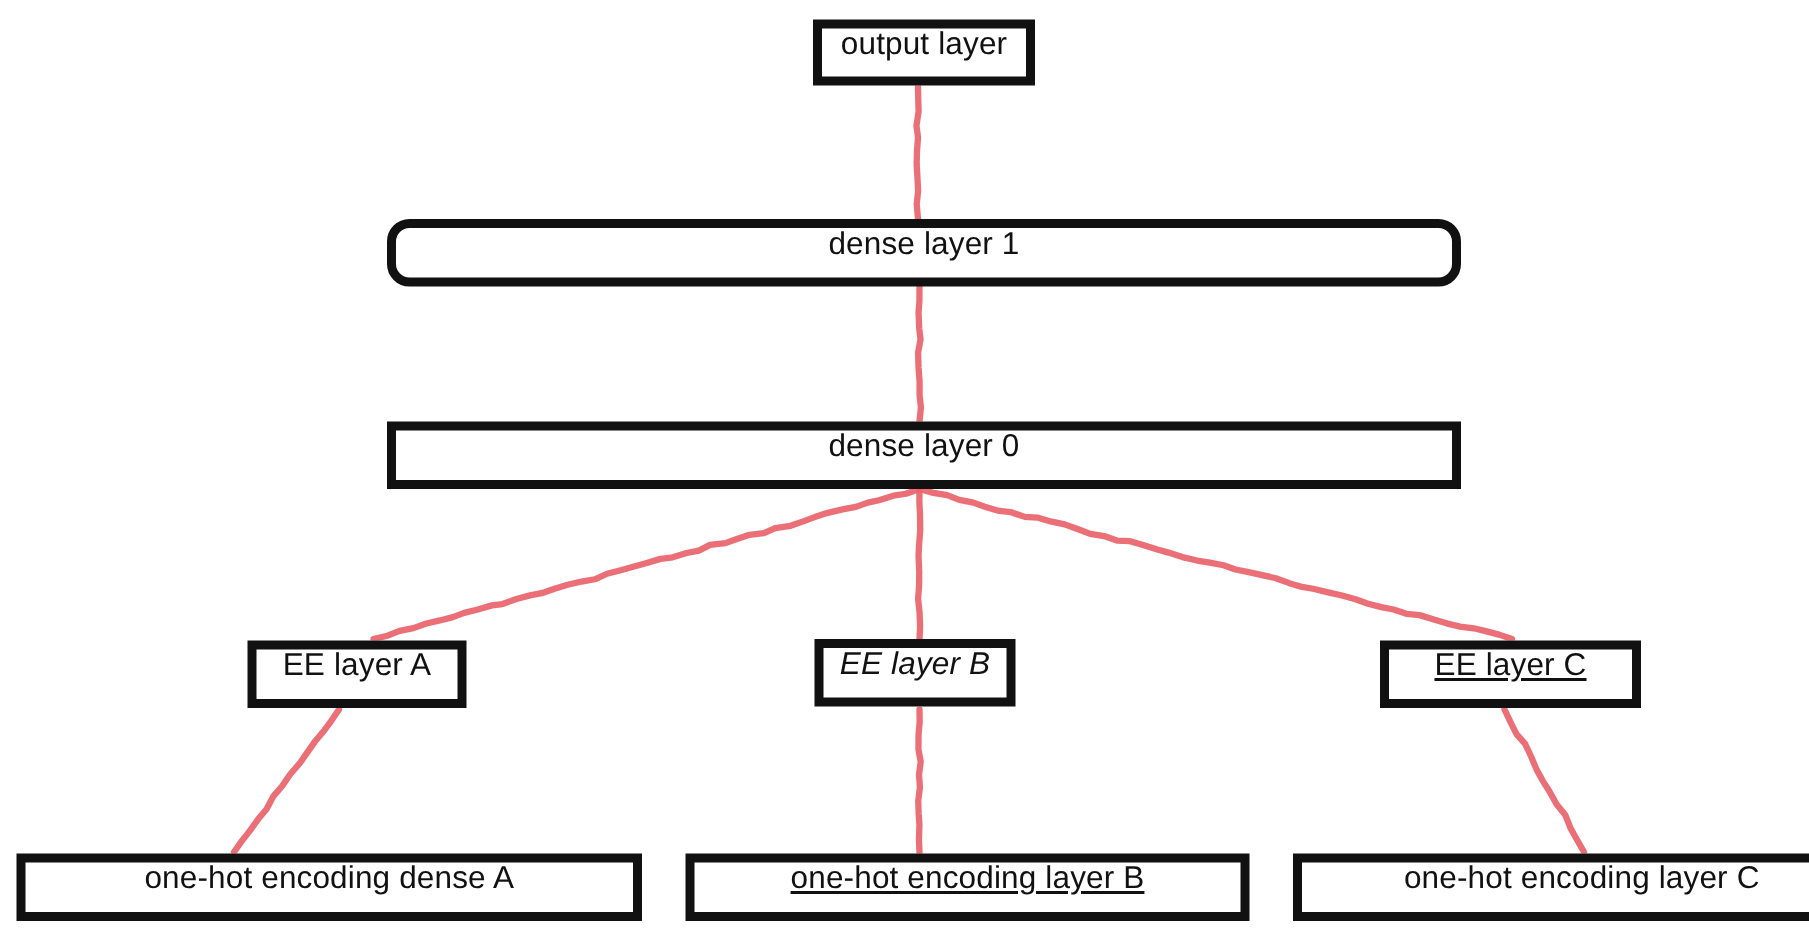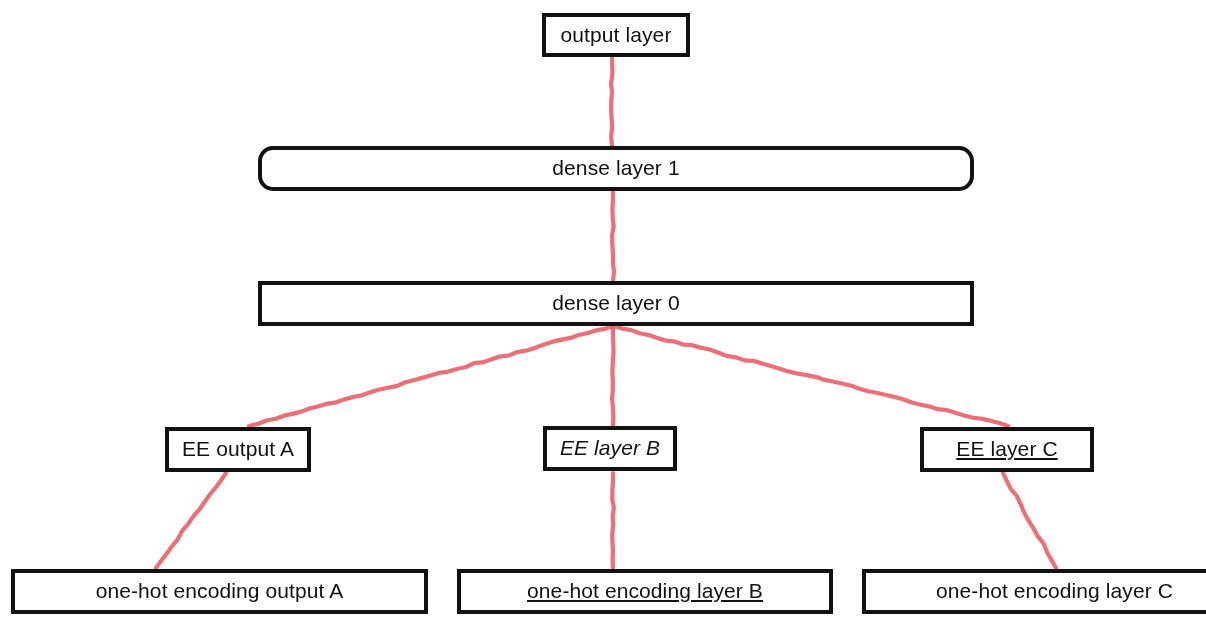--- a/index.html
+++ b/index.html
@@ -24,23 +24,23 @@
     left: 0;
     top: 0;
     width: 1206px;
     height: 624px;
     pointer-events: none;
   }
   .node {
     position: absolute;
     box-sizing: border-box;
     background: #ffffff;
-    border: 4px solid #0369a1;
+    border: 6px solid #0369a1;
     display: flex;
-    align-items: center;
+    align-items: flex-start;
     justify-content: center;
     color: #111111;
     font-size: 21px;
     line-height: 1;
     letter-spacing: 0.1px;
     white-space: nowrap;
     z-index: 2;
   }
   .node .node-label {
     display: block;
@@ -67,30 +67,30 @@
       <div class="node" style="left: 542px; top: 13px; width: 148px; height: 44px; border-color: rgb(17, 17, 17); background: rgb(255, 255, 255); color: rgb(17, 17, 17);">
         <span class="node-label">output layer</span>
       </div>
       <div class="node" style="left: 258px; top: 146px; width: 716px; height: 45px; border-color: rgb(17, 17, 17); background: rgb(255, 255, 255); color: rgb(17, 17, 17); border-radius: 15px;">
         <span class="node-label">dense layer 1</span>
       </div>
       <div class="node" style="left: 258px; top: 281px; width: 716px; height: 45px; border-color: rgb(17, 17, 17); background: rgb(255, 255, 255); color: rgb(17, 17, 17);">
         <span class="node-label">dense layer 0</span>
       </div>
       <div class="node" style="left: 165px; top: 427px; width: 146px; height: 45px; border-color: rgb(17, 17, 17); background: rgb(255, 255, 255); color: rgb(17, 17, 17);">
-        <span class="node-label">EE output A</span>
+        <span class="node-label">EE layer A</span>
       </div>
       <div class="node" style="left: 543px; top: 426px; width: 134px; height: 45px; border-color: rgb(17, 17, 17); background: rgb(255, 255, 255); color: rgb(17, 17, 17); font-style: italic;">
         <span class="node-label">EE layer B</span>
       </div>
       <div class="node" style="left: 920px; top: 427px; width: 174px; height: 45px; border-color: rgb(17, 17, 17); background: rgb(255, 255, 255); color: rgb(17, 17, 17); text-decoration: underline;">
         <span class="node-label">EE layer C</span>
       </div>
       <div class="node" style="left: 11px; top: 569px; width: 417px; height: 45px; border-color: rgb(17, 17, 17); background: rgb(255, 255, 255); color: rgb(17, 17, 17);">
-        <span class="node-label">one-hot encoding output A</span>
+        <span class="node-label">one-hot encoding dense A</span>
       </div>
       <div class="node" style="left: 457px; top: 569px; width: 376px; height: 45px; border-color: rgb(17, 17, 17); background: rgb(255, 255, 255); color: rgb(17, 17, 17); text-decoration: underline;">
         <span class="node-label">one-hot encoding layer B</span>
       </div>
       <div class="node" style="left: 862px; top: 569px; width: 385px; height: 45px; border-color: rgb(17, 17, 17); background: rgb(255, 255, 255); color: rgb(17, 17, 17);">
         <span class="node-label">one-hot encoding layer C</span>
       </div>
     </div>
 
 </div>

